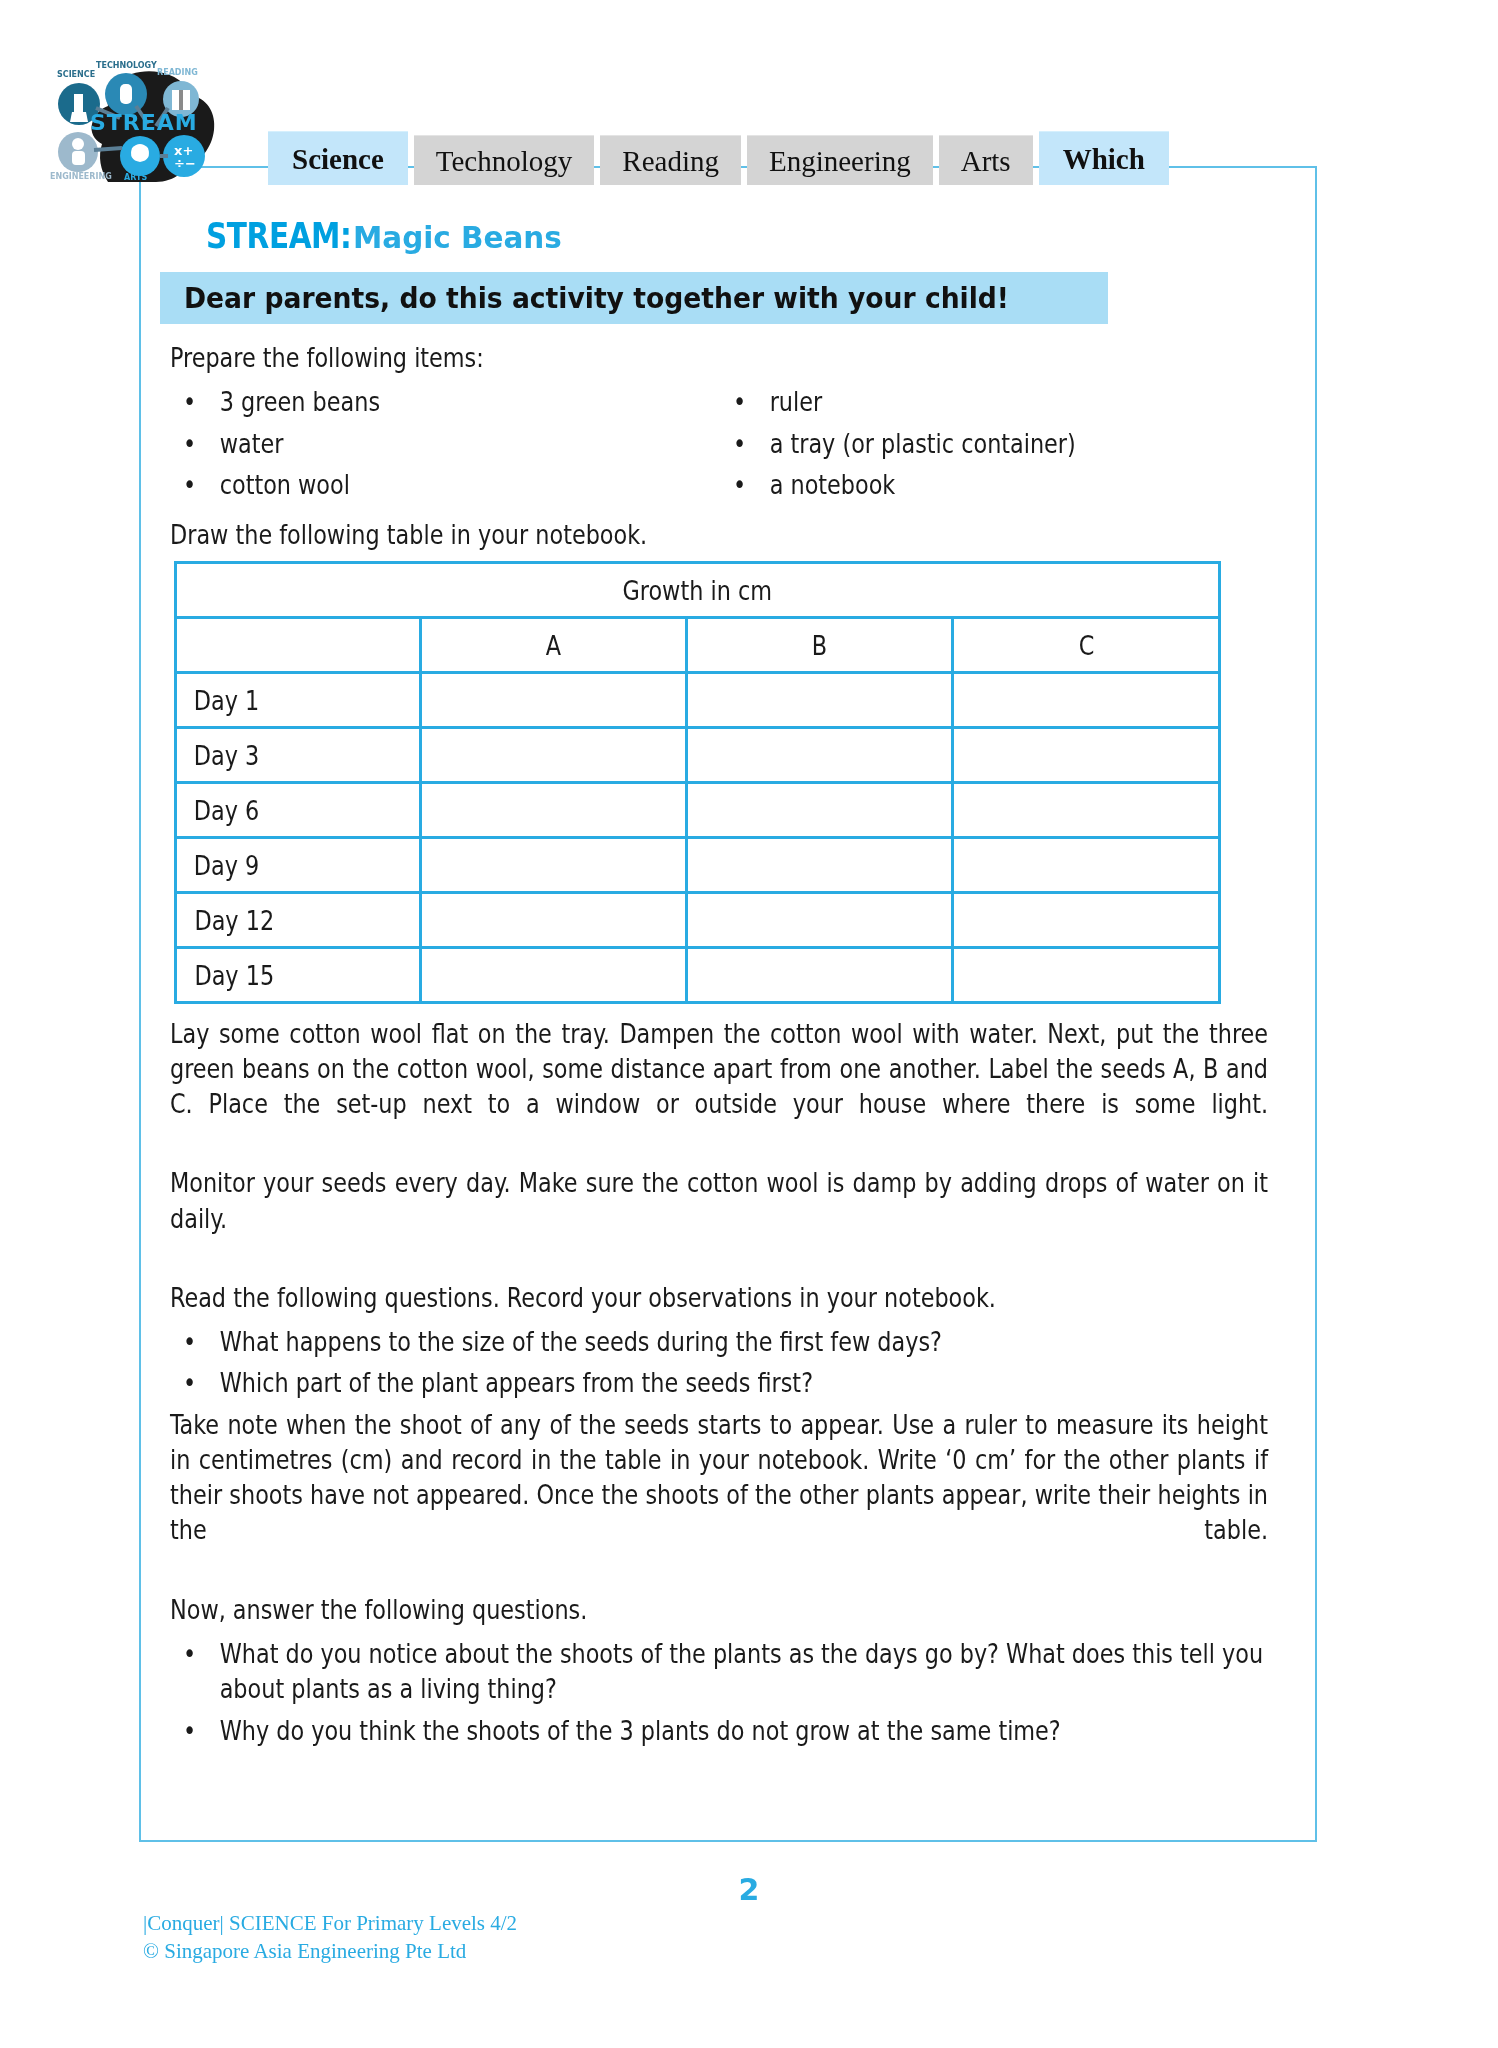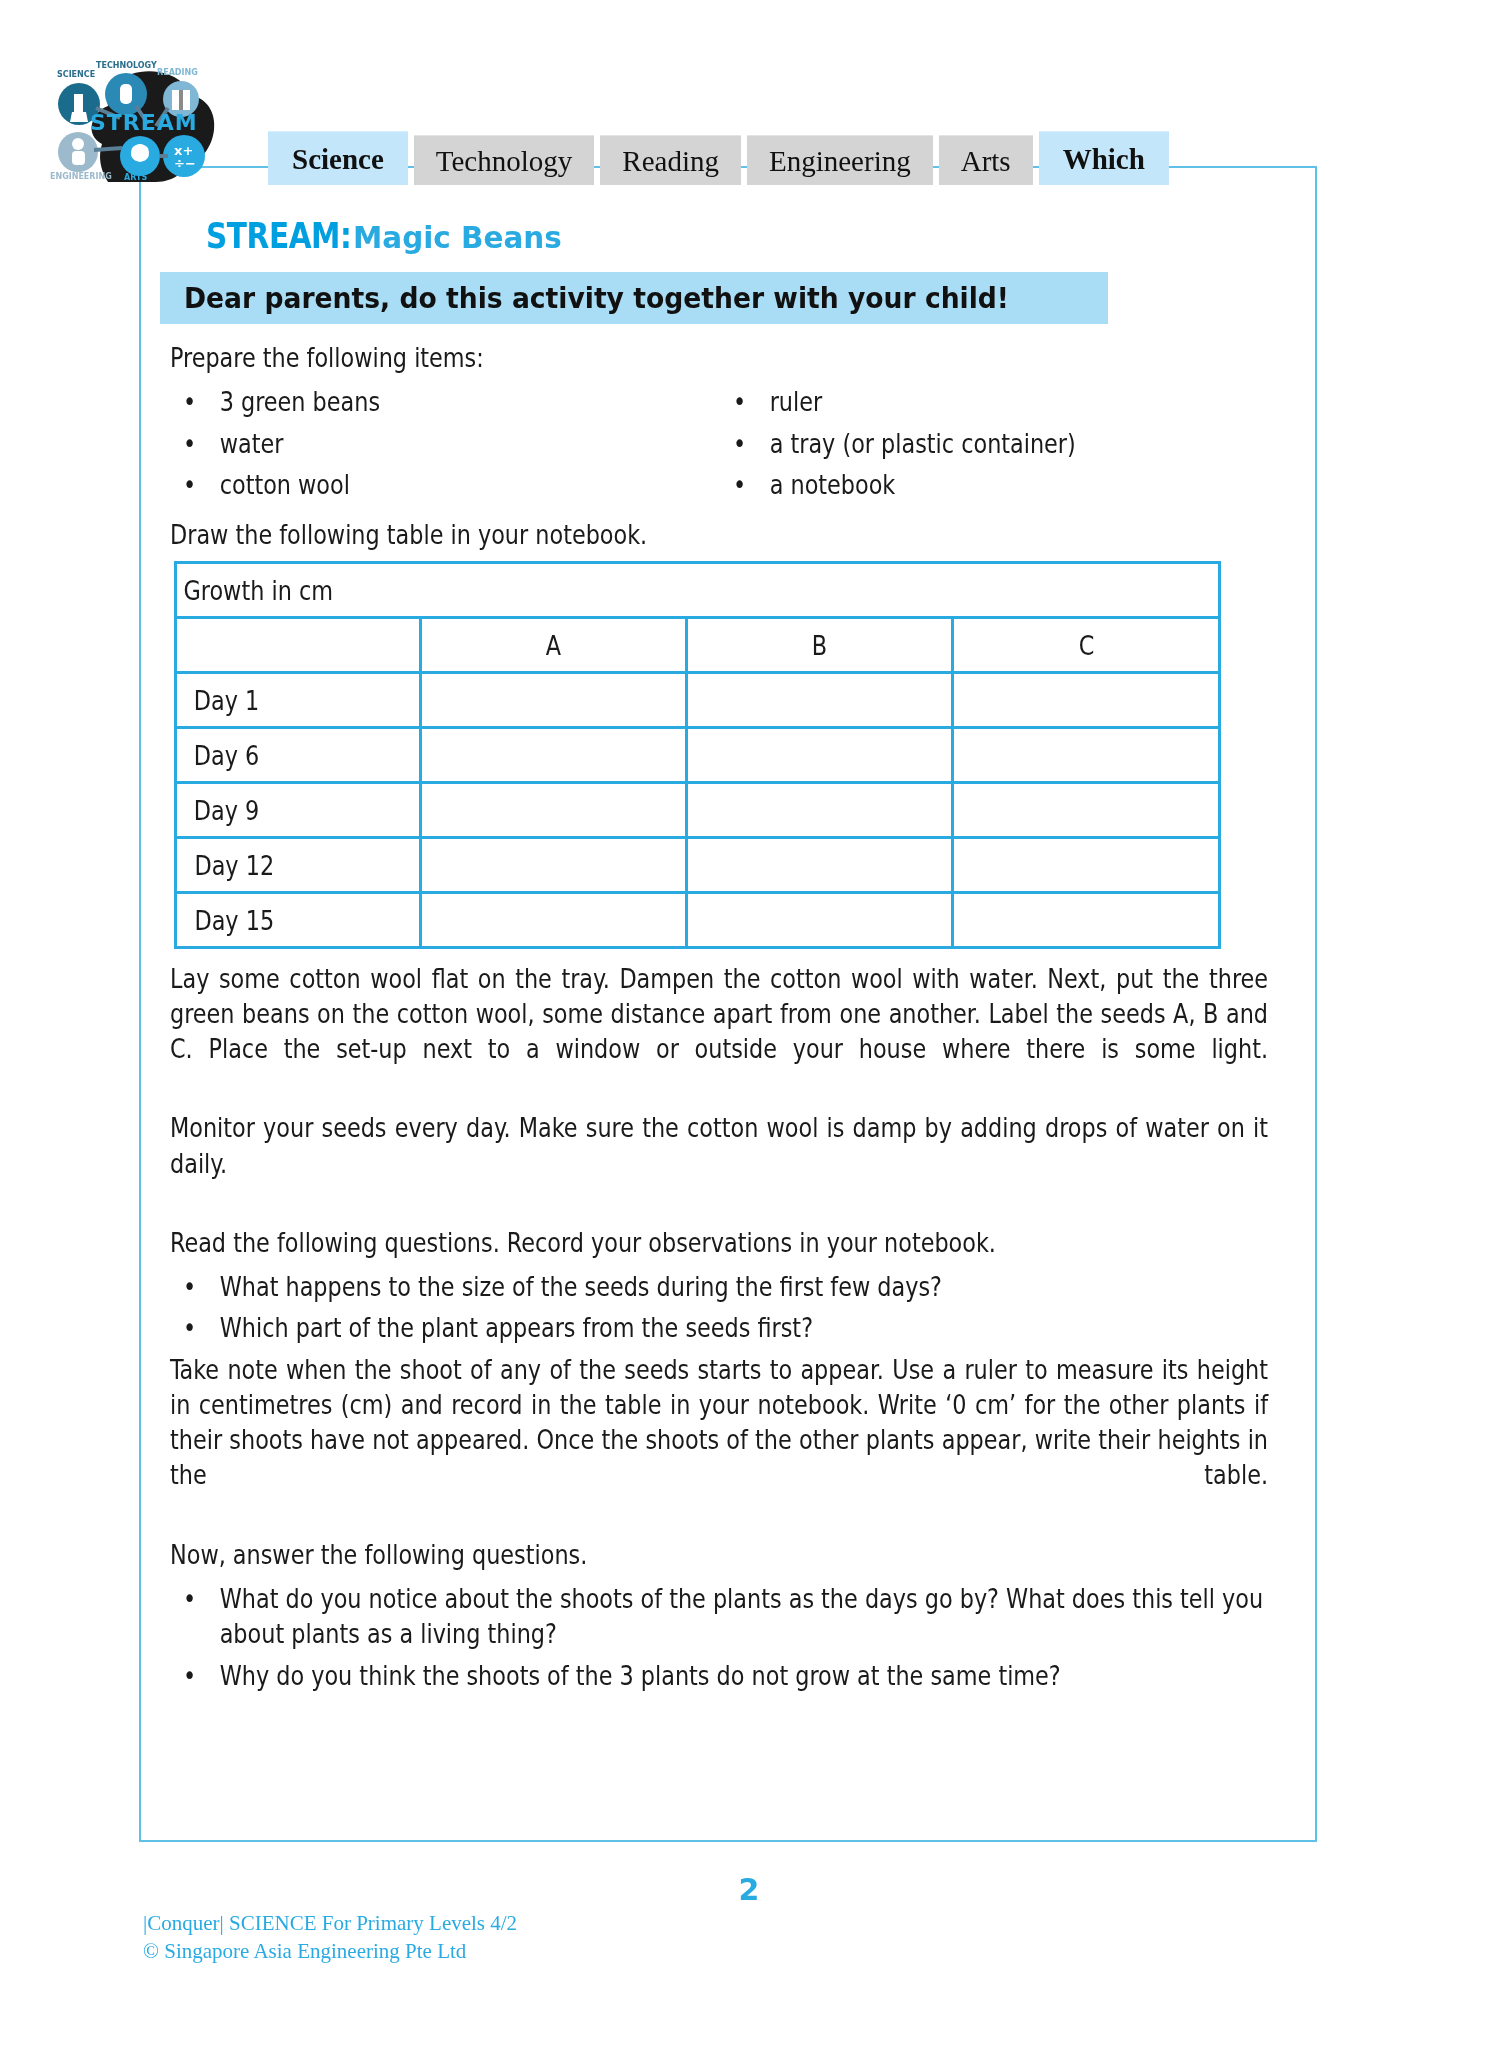--- a/index.html
+++ b/index.html
@@ -155,21 +155,21 @@
   table.growth td,table.growth th{
     border:3px solid #29abe2;
     height:52px;
     font-weight:normal;
     font-size:27px;
     font-family:"DejaVu Sans Condensed","DejaVu Sans", sans-serif;
     color:#1a1a1a;
     padding:0;
   }
   table.growth .title{
-    text-align:left;
+    text-align:center;
   }
   table.growth .ctr{text-align:center;}
   table.growth .daycell{
     text-align:left;padding-left:14px;
   }
   table.growth .title span,
   table.growth .ctr span,
   table.growth .daycell span{
     display:inline-block;
     transform:scaleX(0.92);
@@ -299,20 +299,26 @@
             <td class="ctr"><span>B</span></td>
             <td class="ctr"><span>C</span></td>
           </tr>
           <tr>
             <td class="daycell"><span>Day 1</span></td>
             <td class="ctr"><span></span></td>
             <td class="ctr"><span></span></td>
             <td class="ctr"><span></span></td>
           </tr>
           <tr>
+            <td class="daycell"><span>Day 3</span></td>
+            <td class="ctr"><span></span></td>
+            <td class="ctr"><span></span></td>
+            <td class="ctr"><span></span></td>
+          </tr>
+          <tr>
             <td class="daycell"><span>Day 6</span></td>
             <td class="ctr"><span></span></td>
             <td class="ctr"><span></span></td>
             <td class="ctr"><span></span></td>
           </tr>
           <tr>
             <td class="daycell"><span>Day 9</span></td>
             <td class="ctr"><span></span></td>
             <td class="ctr"><span></span></td>
             <td class="ctr"><span></span></td>

